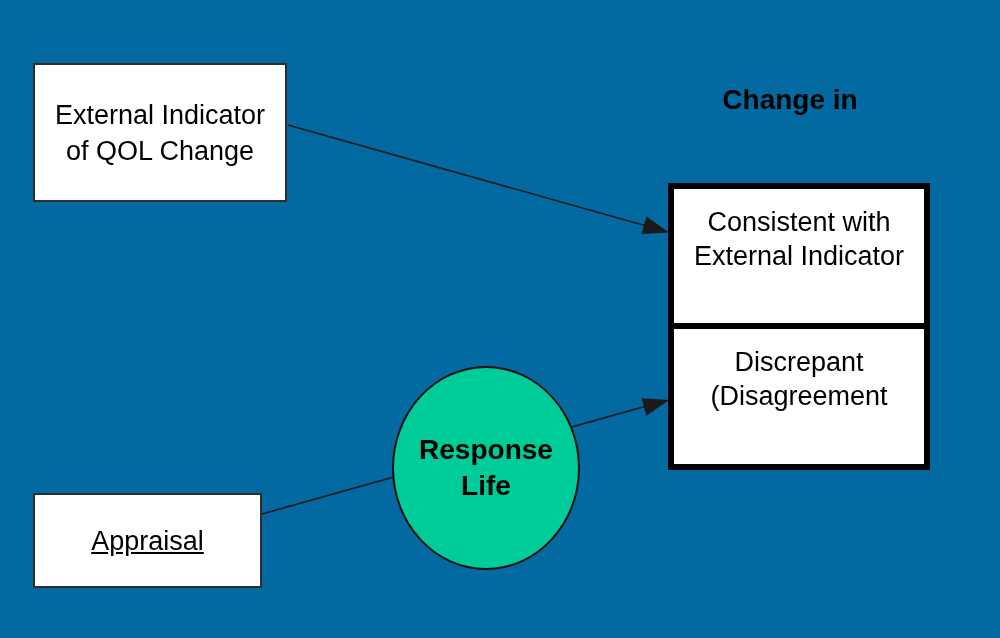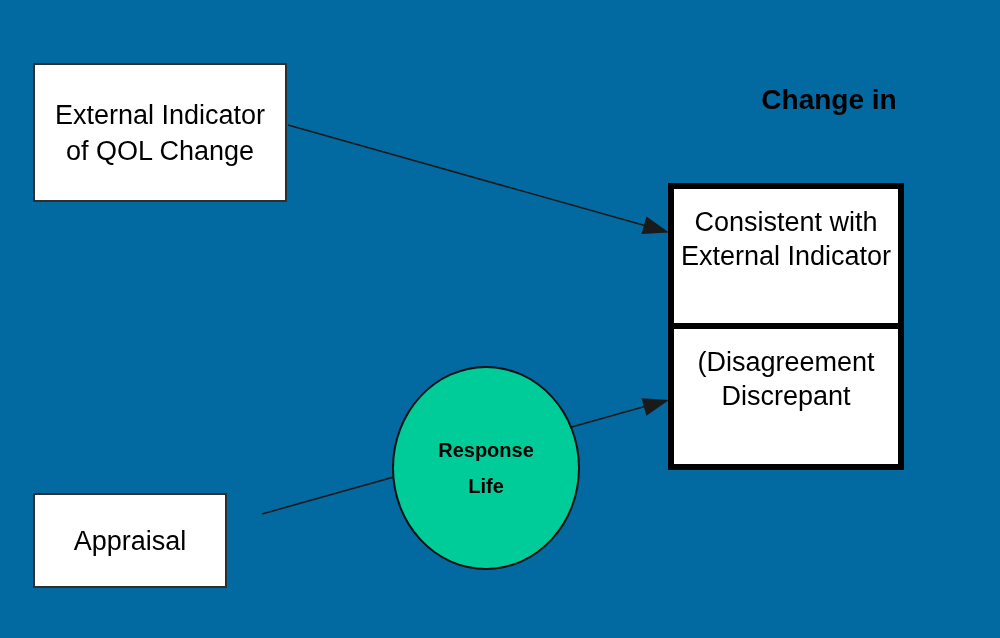--- a/index.html
+++ b/index.html
@@ -36,35 +36,35 @@
     text-align: center;
     z-index: 2;
     font-size: 27px;
     line-height: 36px;
   }
   .node-box .line, .cell .line, .ellipse .line, .heading .line {
     display: block;
     white-space: nowrap;
   }
   .box-external { left: 33px; top: 63px; width: 254px; height: 139px; }
-  .box-appraisal { left: 33px; top: 493px; width: 194px; height: 95px; }
+  .box-appraisal { left: 33px; top: 493px; width: 229px; height: 95px; text-decoration: underline; }
   .heading {
     position: absolute;
-    left: 694px; top: 82px;
+    left: 655px; top: 82px;
     width: 270px;
     text-align: center;
     font-weight: bold;
     font-size: 28px;
     line-height: 35px;
     z-index: 2;
   }
   .outcome-box {
     position: absolute;
     left: 668px; top: 183px;
-    width: 236px; height: 287px;
+    width: 262px; height: 287px;
     box-sizing: border-box;
     border: 6px solid #000000;
     background: #ffffff;
     z-index: 2;
   }
   .cell {
     text-align: center;
     font-size: 27px;
     line-height: 34px;
     padding-top: 16px;
@@ -81,21 +81,21 @@
     width: 188px; height: 204px;
     box-sizing: border-box;
     border: 2px solid #111111;
     border-radius: 50%;
     display: flex;
     flex-direction: column;
     align-items: center;
     justify-content: center;
     text-align: center;
     font-weight: bold;
-    font-size: 20px;
+    font-size: 28px;
     line-height: 36px;
     z-index: 3;
   }
 </style>
 </head>
 <body style="background: rgb(255, 255, 255);">
 
 <div class="canvas">
 
   <svg class="arrows" width="1000" height="638" viewBox="0 0 1000 638" xmlns="http://www.w3.org/2000/svg">
@@ -119,22 +119,22 @@
   <div class="heading">
     <span class="line">Change in</span>
   </div>
 
   <div class="outcome-box">
     <div class="cell cell-top">
       <span class="line">Consistent with</span>
       <span class="line">External Indicator</span>
     </div>
     <div class="cell cell-bottom">
+      <span class="line">Discrepant</span>
       <span class="line">(Disagreement</span>
-      <span class="line">Discrepant</span>
     </div>
   </div>
 
   <div class="ellipse" style="background: rgb(0, 204, 153); border-color: rgb(17, 17, 17);">
     <span class="line">Response</span>
     <span class="line">Life</span>
   </div>
 
 </div>
 

